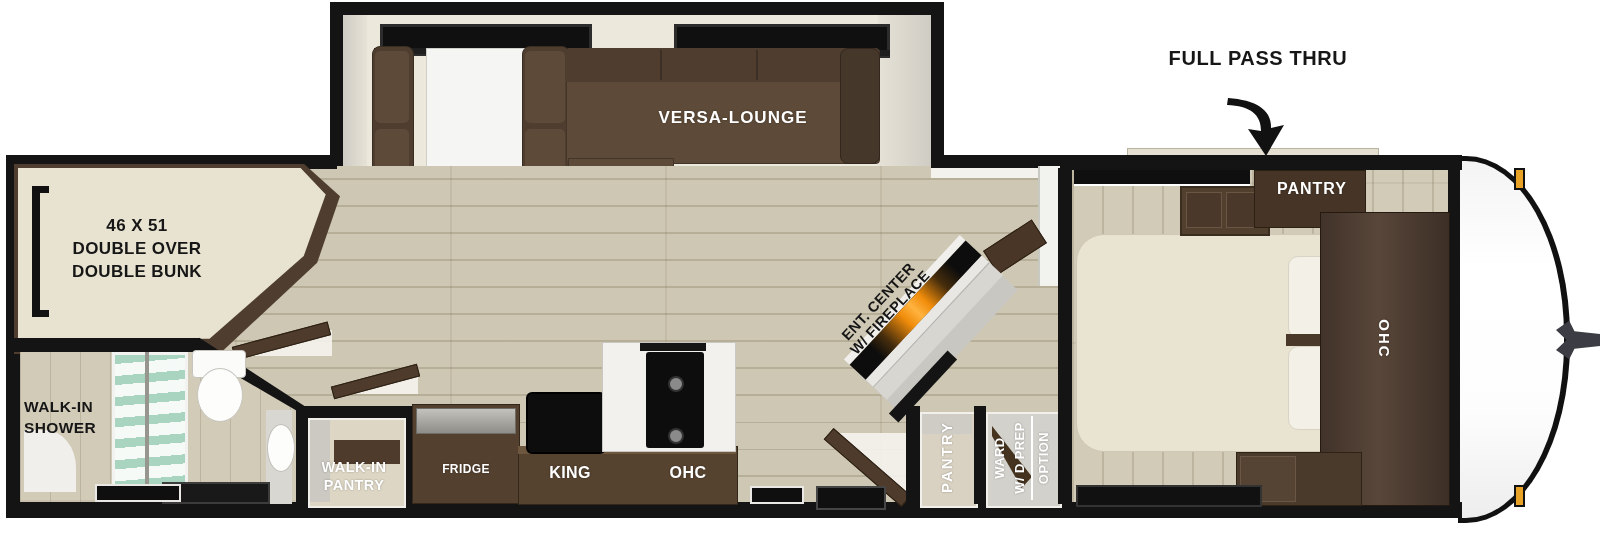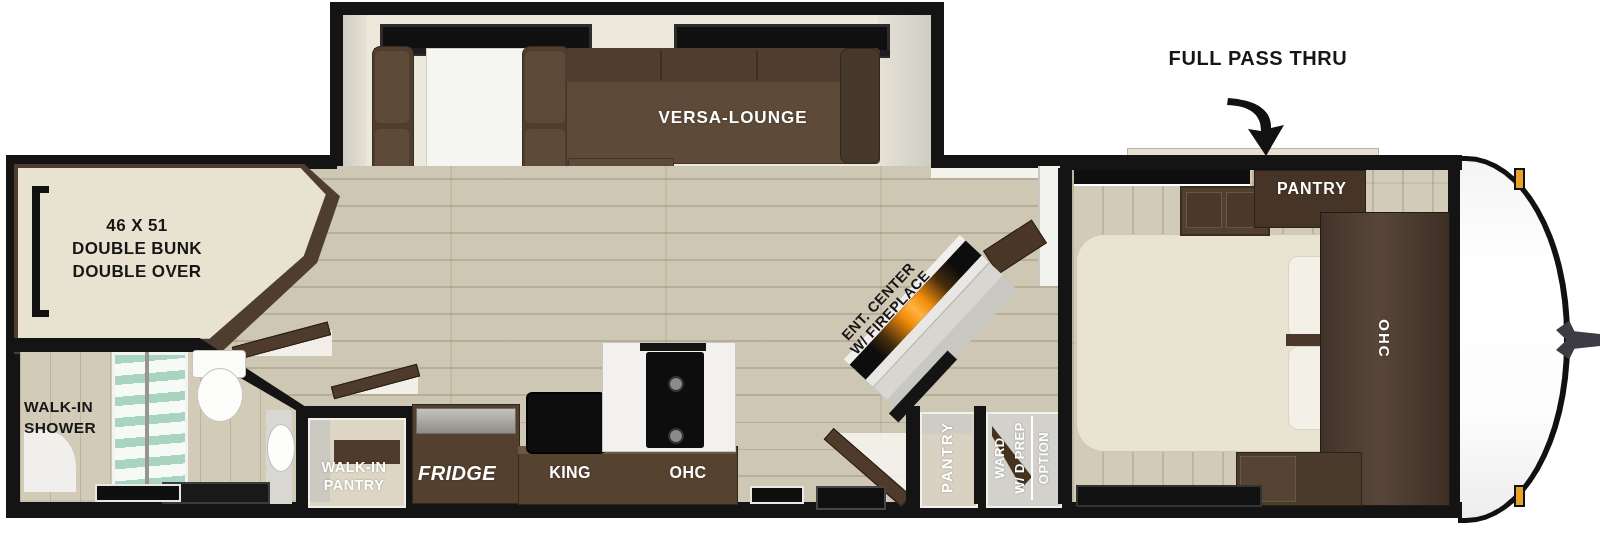--- a/index.html
+++ b/index.html
@@ -73,22 +73,22 @@
 
   <div class="abs" style="left:14px;top:164px;width:326px;height:190px;background:#4f3e2f;
               clip-path:polygon(0 0,89% 0,100% 17%,93% 52%,63% 100%,0 100%);"></div>
   <div class="abs" style="left:18px;top:168px;width:314px;height:176px;background:#e8e3d1;
               clip-path:polygon(0 0,90% 0,98% 15%,91% 50%,61% 97%,0 97%);"></div>
   <div class="abs" style="left:32px;top:188px;width:8px;height:128px;background:#111;"></div>
   <div class="abs" style="left:32px;top:186px;width:17px;height:7px;background:#111;"></div>
   <div class="abs" style="left:32px;top:310px;width:17px;height:7px;background:#111;"></div>
   <div class="lbl" style="left:48px;top:214px;width:178px;font-size:17px;line-height:23px;">
     <div>46 X 51</div>
+    <div>DOUBLE OVER</div>
     <div>DOUBLE BUNK</div>
-    <div>DOUBLE OVER</div>
   </div>
 
   <div class="wedge" style="left:232px;top:330px;width:100px;height:26px;clip-path:polygon(0 100%,100% 0,100% 100%);"></div>
   <div class="leaf" style="left:232px;top:334px;width:97px;height:12px;transform:rotate(-15deg);"></div>
 
   <div class="w" style="left:6px;top:338px;width:194px;height:14px;"></div>
   <div class="w" style="left:185px;top:372px;width:130px;height:14px;transform:rotate(33deg);"></div>
   <div class="w" style="left:290px;top:406px;width:14px;height:100px;"></div>
   <div class="abs floor-v" style="left:20px;top:352px;width:284px;height:150px;clip-path:polygon(0 0,62% 0,100% 42%,100% 100%,0 100%);"></div>
 
@@ -116,21 +116,21 @@
   <div class="lbl lbl-w" style="left:306px;top:458px;width:96px;font-size:14.5px;line-height:18px;z-index:5;">
     <div>WALK-IN</div>
     <div>PANTRY</div>
   </div>
 
   <div class="wedge" style="left:334px;top:372px;width:84px;height:22px;clip-path:polygon(0 100%,100% 0,100% 100%);"></div>
   <div class="leaf" style="left:331px;top:375px;width:87px;height:11px;transform:rotate(-15deg);"></div>
 
   <div class="abs" style="left:412px;top:404px;width:106px;height:98px;background:#53402f;border:1px solid #33271c;"></div>
   <div class="abs" style="left:416px;top:408px;width:98px;height:24px;background:linear-gradient(180deg,#c4c2bd,#8f8d88);border:1px solid #6e6c67;"></div>
-  <div class="lbl lbl-w" style="left:404px;top:462px;width:106px;font-size:20px;font-style:italic;">FRIDGE</div>
+  <div class="lbl lbl-w" style="left:413px;top:462px;width:106px;font-size:12px;">FRIDGE</div>
 
   <div class="abs" style="left:518px;top:446px;width:218px;height:57px;background:#55422f;border:1px solid #33271c;"></div>
   <div class="abs" style="left:518px;top:446px;width:218px;height:8px;background:#6e573f;"></div>
   <div class="lbl lbl-w" style="left:528px;top:464px;width:84px;font-size:16px;">KING</div>
   <div class="lbl lbl-w" style="left:646px;top:464px;width:84px;font-size:16px;">OHC</div>
 
   <div class="abs" style="left:526px;top:392px;width:76px;height:58px;background:#0d0d0d;border:2px solid #000;border-radius:6px;"></div>
   <div class="abs" style="left:602px;top:342px;width:132px;height:108px;background:#f2f1ee;border:1px solid #c9c7c1;"></div>
   <div class="abs" style="left:640px;top:343px;width:66px;height:8px;background:#151515;"></div>
   <div class="abs" style="left:646px;top:352px;width:58px;height:96px;background:#0d0d0d;border-radius:3px;"></div>

